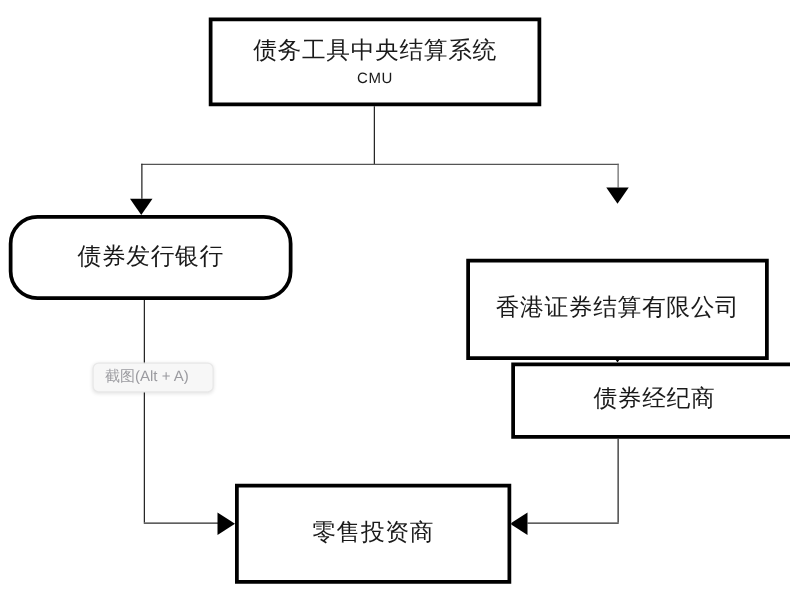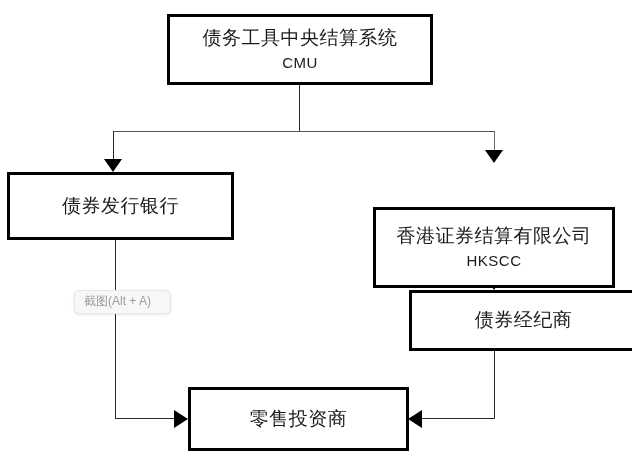--- a/index.html
+++ b/index.html
@@ -33,21 +33,21 @@
     letter-spacing: 0.5px;
   }
   .node .label {
     display: block;
     width: 100%;
     padding: 0 6px;
   }
   .node .sub {
     display: block;
     font-family: "Liberation Sans", "DejaVu Sans", sans-serif;
-    font-size: 15px;
+    font-size: 12px;
     letter-spacing: 0.5px;
   }
 
   
   .v-line {
     position: absolute;
     width: 1px;
     background: #262626;
     z-index: 1;
   }
@@ -111,36 +111,35 @@
 
 <div id="canvas">
 
   <div class="node" style="left:167px; top:14px; width:266px; height:71px;">
     <span class="label">
       <span>债务工具中央结算系统</span>
       <span class="sub">CMU</span>
     </span>
   </div>
 
-  <div class="node" style="left:7px; top:172px; width:227px; height:68px;">
+  <div class="node" style="left:7px; top:172px; width:227px; height:68px;border-radius:23px;">
     <span class="label">债券发行银行</span>
   </div>
 
   <div class="node" style="left:373px; top:163px; width:242px; height:81px;margin-top:44px;">
     <span class="label">
       <span>香港证券结算有限公司</span>
-      <span class="sub">HKSCC</span>
     </span>
   </div>
 
   <div class="node" style="left:385px; top:290px; width:229px; height:61px;margin-left:24px;">
     <span class="label">债券经纪商</span>
   </div>
 
-  <div class="node" style="left:188px; top:387px; width:221px; height:64px;">
+  <div class="node" style="left:188px; top:387px; width:221px; height:80px;">
     <span class="label">零售投资商</span>
   </div>
 
   <div class="v-line" style="left:299px; top:84px; height:48px;"></div>
 
   <div class="h-line" style="left:113px; top:131px; width:382px;"></div>
 
   <div class="v-line" style="left:113px; top:131px; height:28px;"></div>
   <div class="arrow-down" style="left:104px; top:159px;"></div>
 

